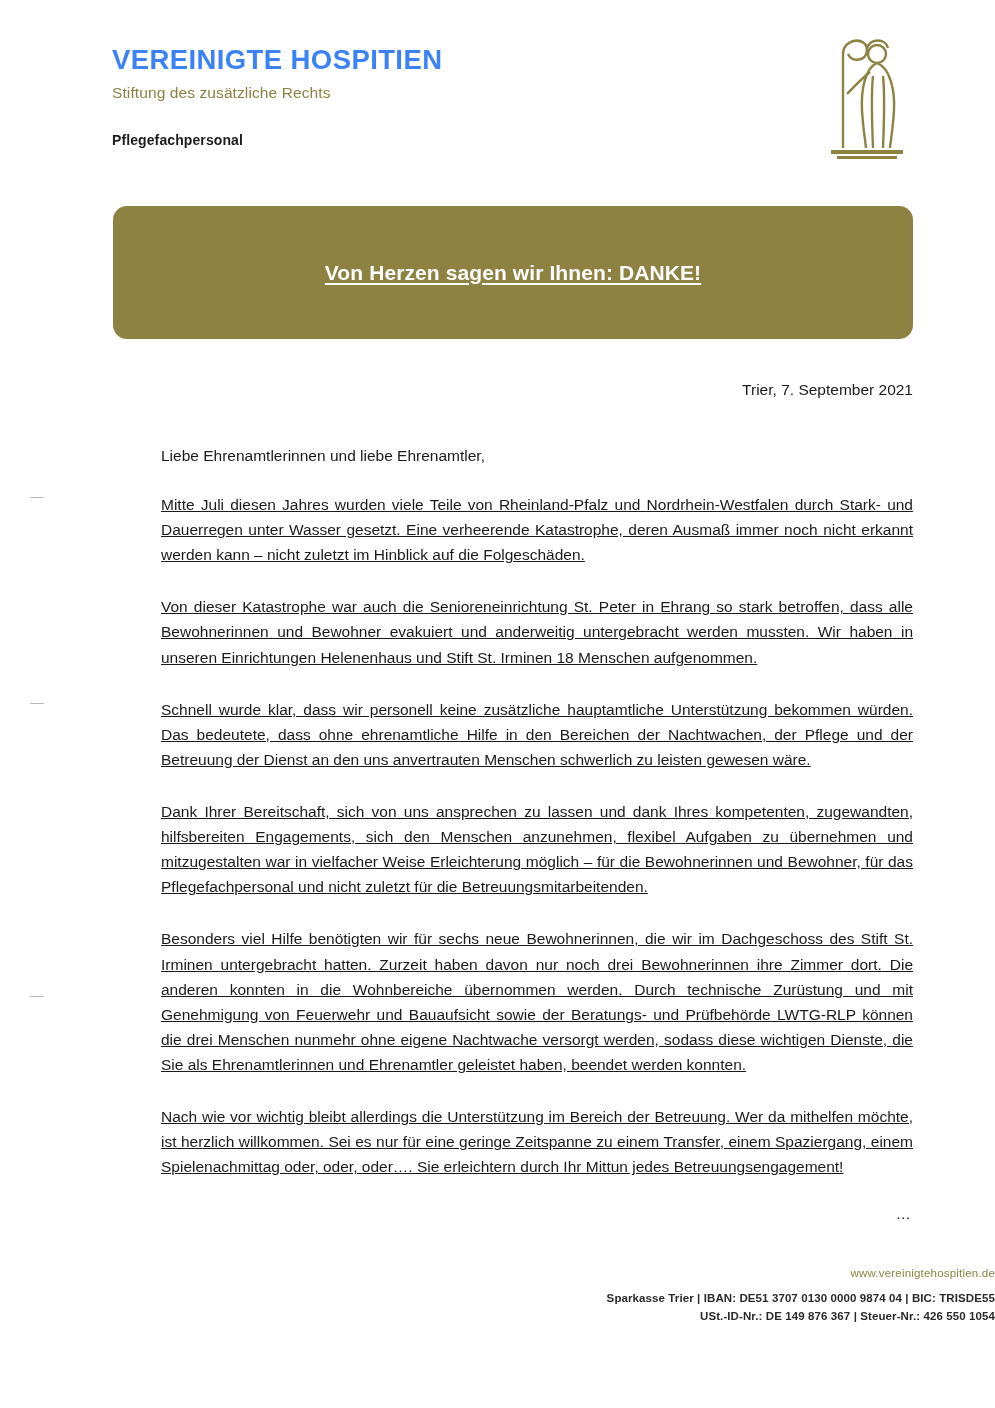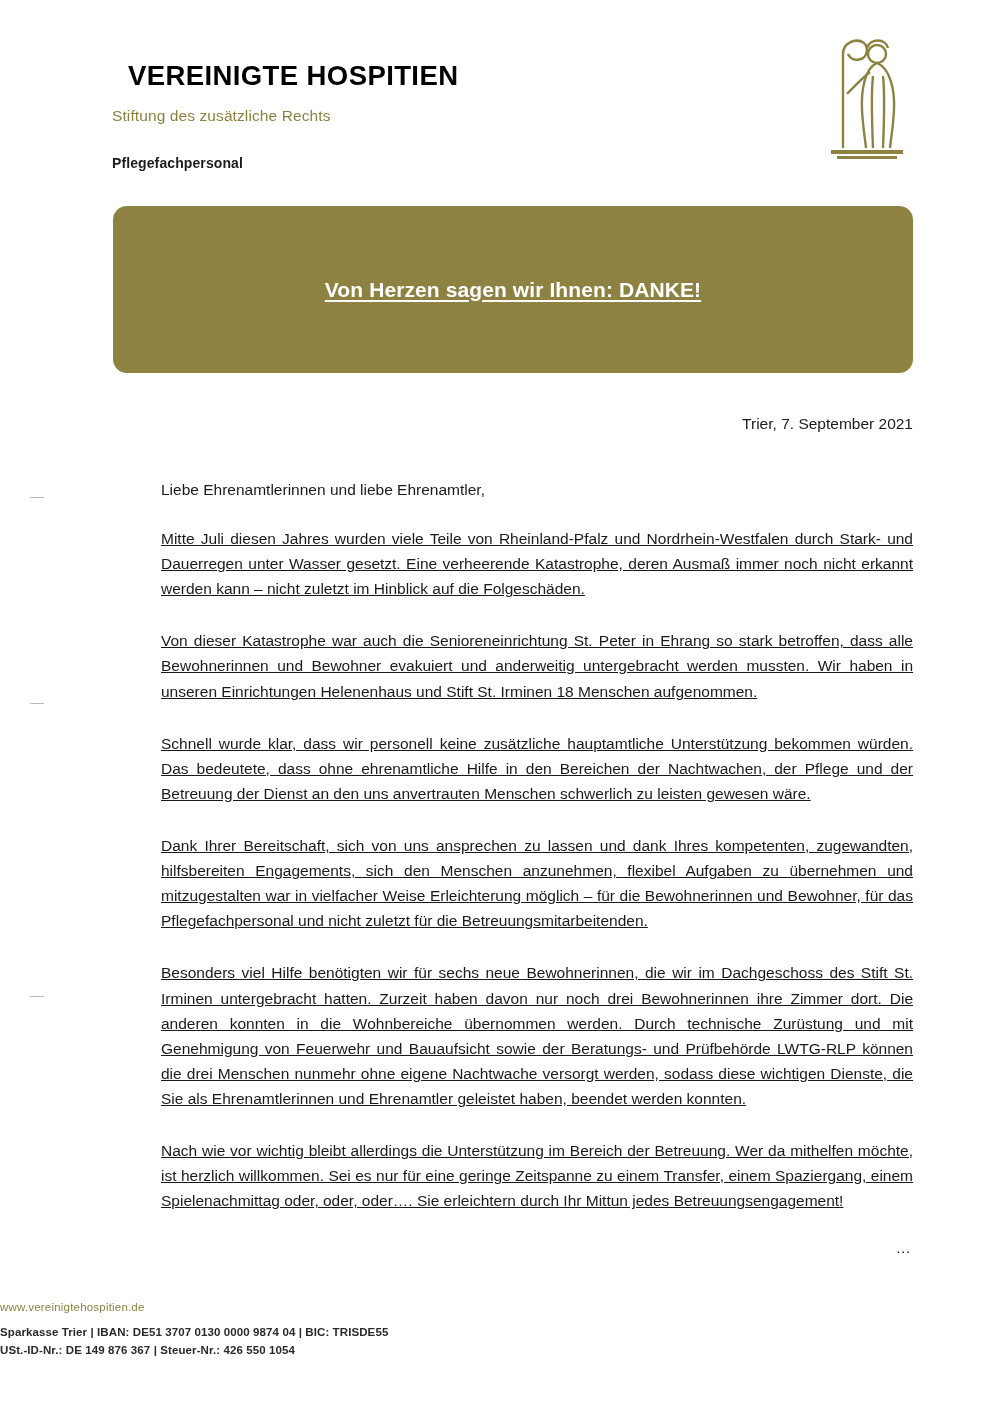--- a/index.html
+++ b/index.html
@@ -26,23 +26,23 @@
   .header {
     position: relative;
     padding: 45px 70px 0 112px;
     height: 175px;
     box-sizing: border-box;
   }
   .brand-title {
     font-size: 27.5px;
     font-weight: bold;
     letter-spacing: 0.4px;
-    color: #000000;
+    color: #3b82f6;
     line-height: 1.1;
-    margin: 16px;
+    margin: 0;
     font-family: "Liberation Sans", sans-serif;
   }
   .brand-sub {
     margin-top: 9px;
     font-size: 15.5px;
     color: #8d8142;
     letter-spacing: 0.1px;
   }
   .brand-dept {
     margin-top: 30px;
@@ -55,21 +55,21 @@
     position: absolute;
     top: 32px;
     right: 78px;
     width: 110px;
     height: 130px;
   }
 
   
   .banner {
     margin: 31px 82px 0 113px;
-    height: 167px;
+    height: 133px;
     background: #8e8242;
     border-radius: 14px;
     display: flex;
     align-items: center;
     justify-content: center;
   }
   .banner-text {
     color: #ffffff;
     font-size: 21px;
     font-weight: bold;
@@ -120,21 +120,21 @@
     background: #b9b9b9;
   }
   .tick.t1 { top: 497px; }
   .tick.t2 { top: 703px; }
   .tick.t3 { top: 996px; }
 
   
   .footer {
     margin-top: 44px;
     padding-bottom: 26px;
-    text-align: left;
+    text-align: right;
   }
   .footer-url {
     font-size: 11.5px;
     color: #8d8142;
     letter-spacing: 0.2px;
   }
   .footer-line {
     margin-top: 13px;
     font-size: 11.5px;
     font-weight: bold;

